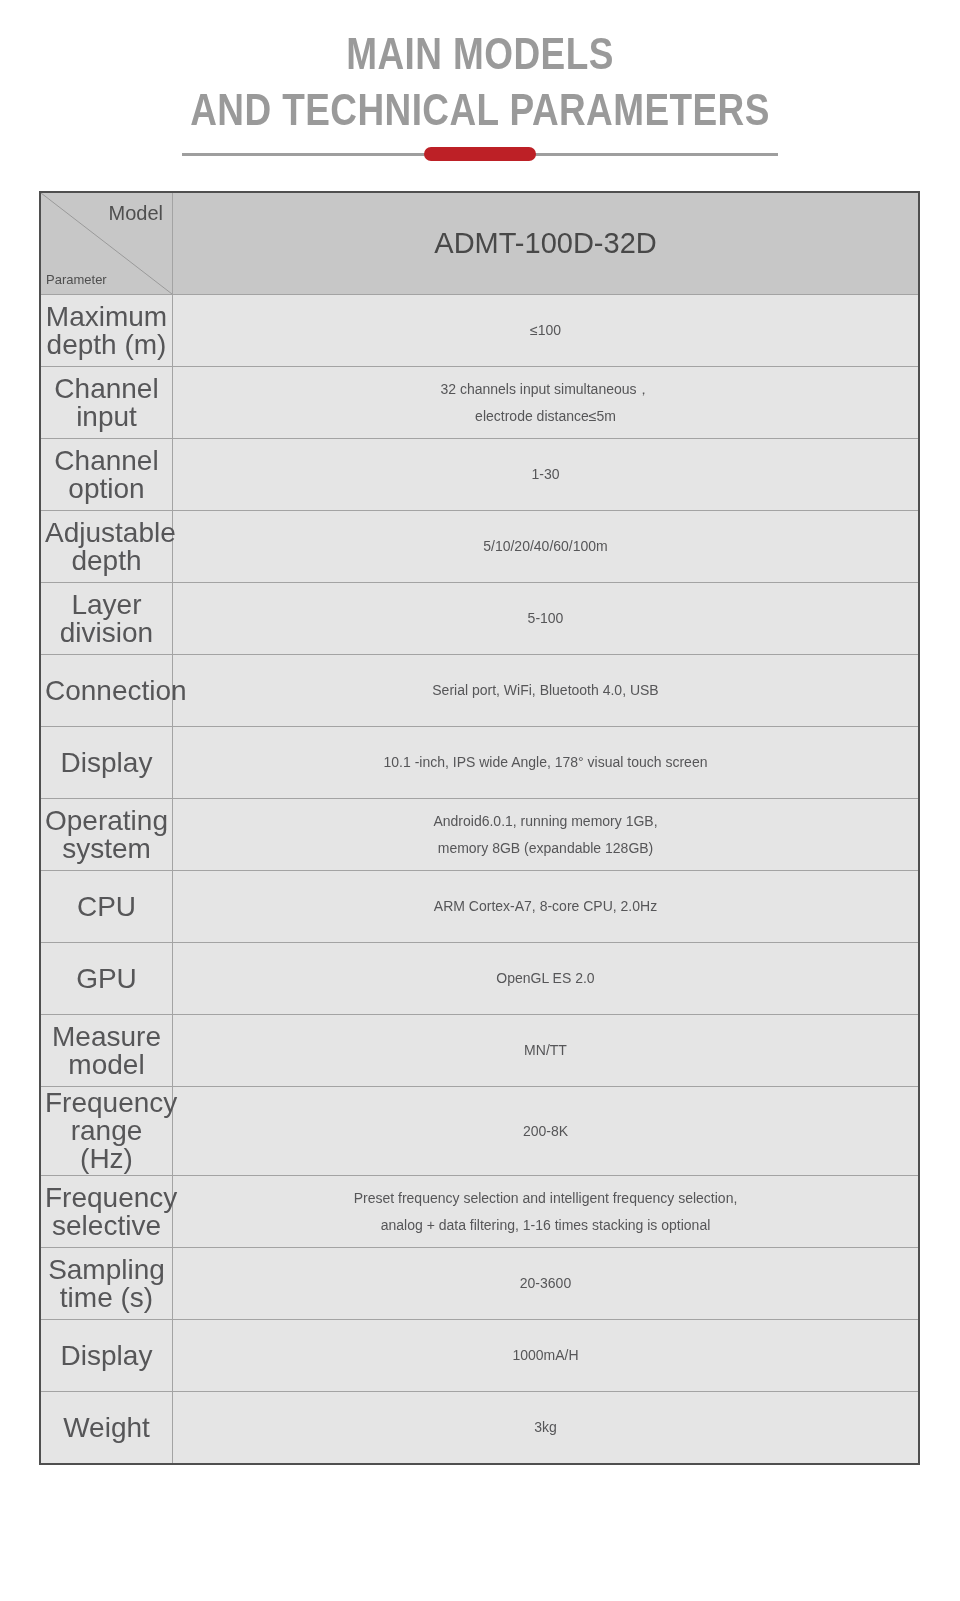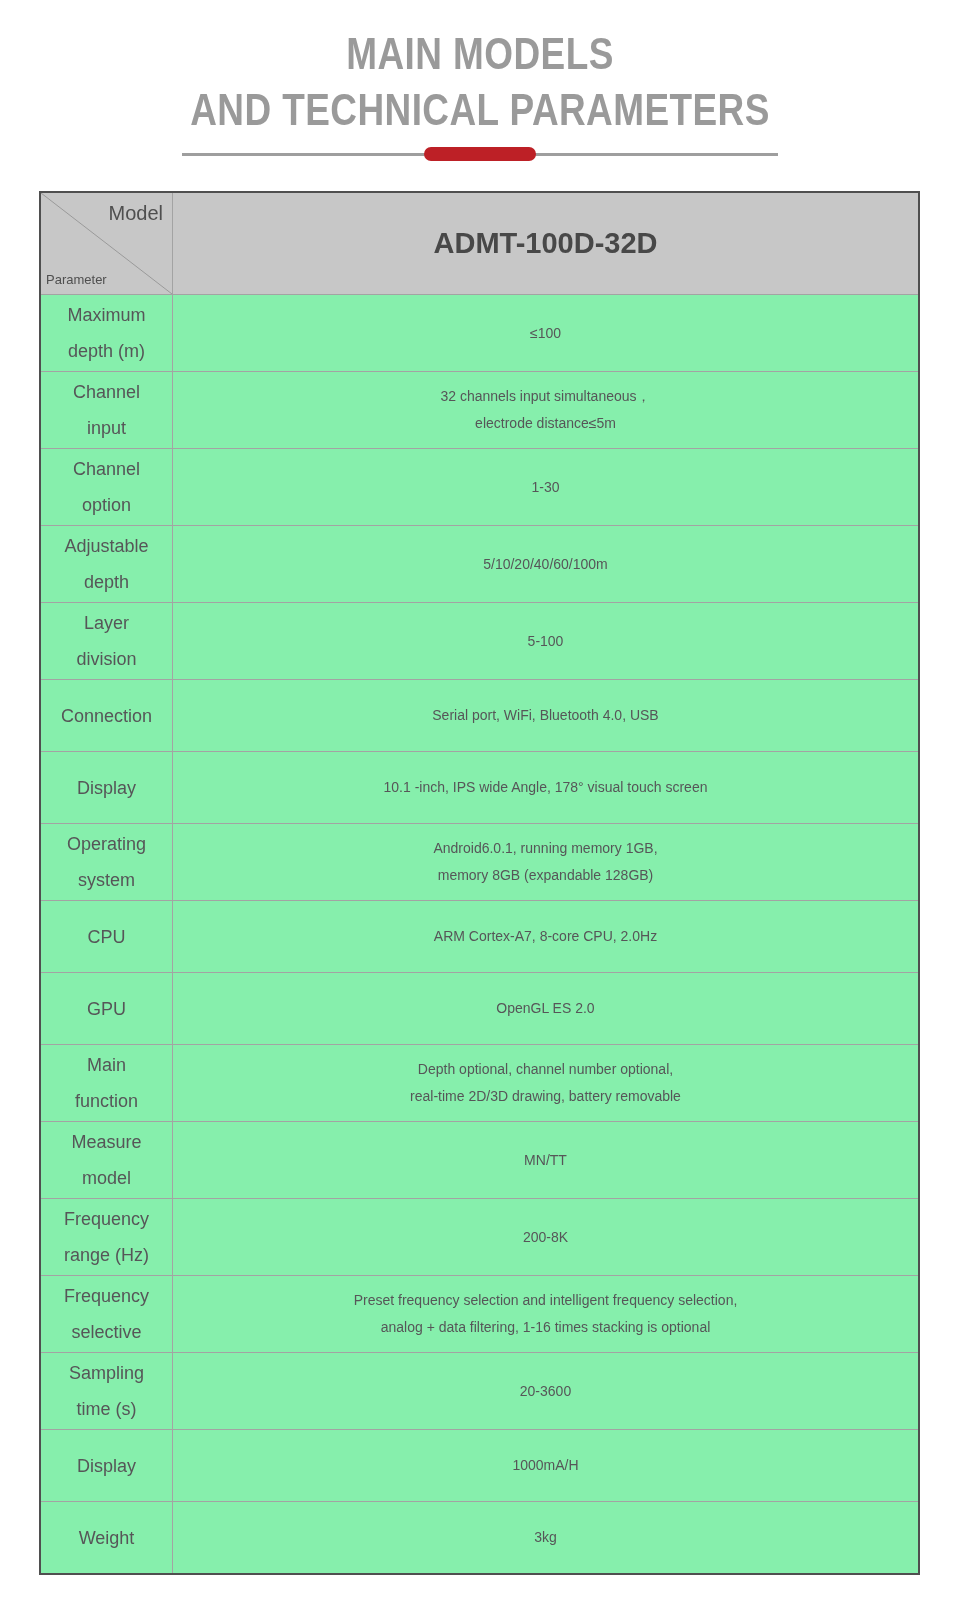--- a/index.html
+++ b/index.html
@@ -53,21 +53,21 @@
     height: 14px;
     border-radius: 7px;
     background: #bd2026;
   }
   
   table.spec-table {
     border-collapse: collapse;
     table-layout: fixed;
     width: 881px;
     margin: 30px 0 0 39px;
-    background: #86efac;
+    background: #e5e5e5;
     border: 2px solid #4f4f4f;
   }
   .spec-table th, .spec-table td {
     border: 1px solid #a3a3a3;
   }
   .spec-table thead th {
     background: #c7c7c7;
     height: 101px;
     padding: 0;
   }
@@ -91,35 +91,35 @@
   }
   .corner-param {
     position: absolute;
     bottom: 7px;
     left: 5px;
     font-size: 13px;
     color: #4f4f4f;
   }
   .model-header {
     font-size: 29px;
-    font-weight: bold;
+    font-weight: normal;
     color: #484848;
     text-align: center;
   }
   .spec-table tbody td {
     height: 67px;
     text-align: center;
     vertical-align: middle;
     color: #565658;
     white-space: pre-line;
     padding: 2px 4px;
   }
   td.param-label-cell {
-    font-size: 18px;
-    line-height: 36px;
+    font-size: 28px;
+    line-height: 28px;
   }
   td.param-value-cell {
     font-size: 14px;
     line-height: 27px;
   }
 </style>
 </head>
 <body>
 
 <div class="page">
@@ -191,26 +191,20 @@
       </tr>
       <tr>
         <td class="param-label-cell">CPU</td>
         <td class="param-value-cell">ARM Cortex-A7, 8-core CPU, 2.0Hz</td>
       </tr>
       <tr>
         <td class="param-label-cell">GPU</td>
         <td class="param-value-cell">OpenGL ES 2.0</td>
       </tr>
       <tr>
-        <td class="param-label-cell">Main
-function</td>
-        <td class="param-value-cell">Depth optional, channel number optional,
-real-time 2D/3D drawing, battery removable</td>
-      </tr>
-      <tr>
         <td class="param-label-cell">Measure
 model</td>
         <td class="param-value-cell">MN/TT</td>
       </tr>
       <tr>
         <td class="param-label-cell">Frequency
 range (Hz)</td>
         <td class="param-value-cell">200-8K</td>
       </tr>
       <tr>

